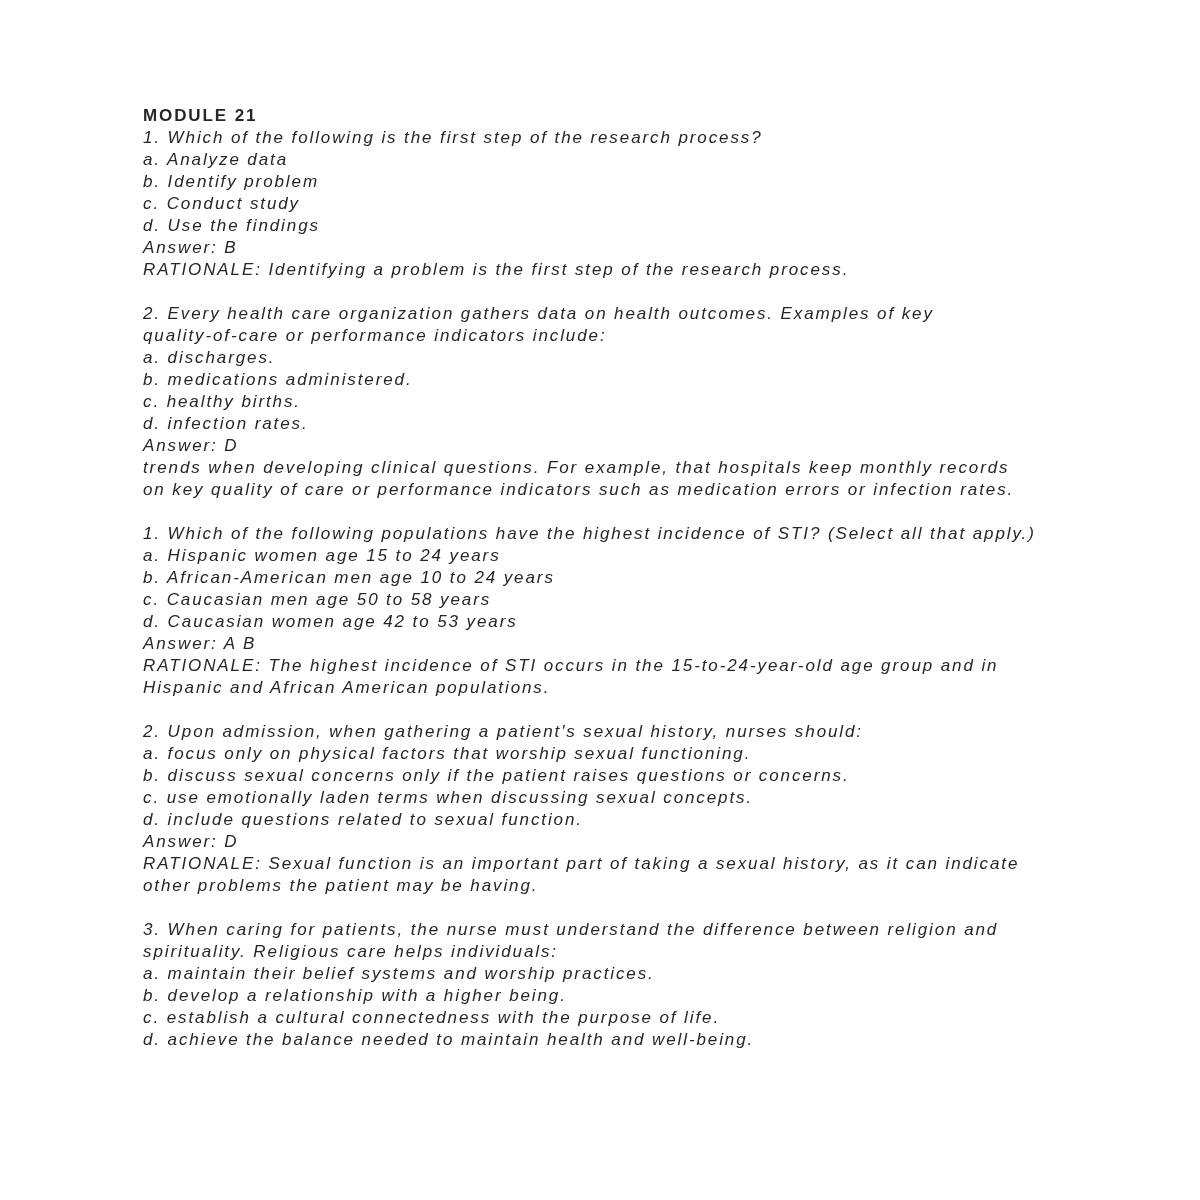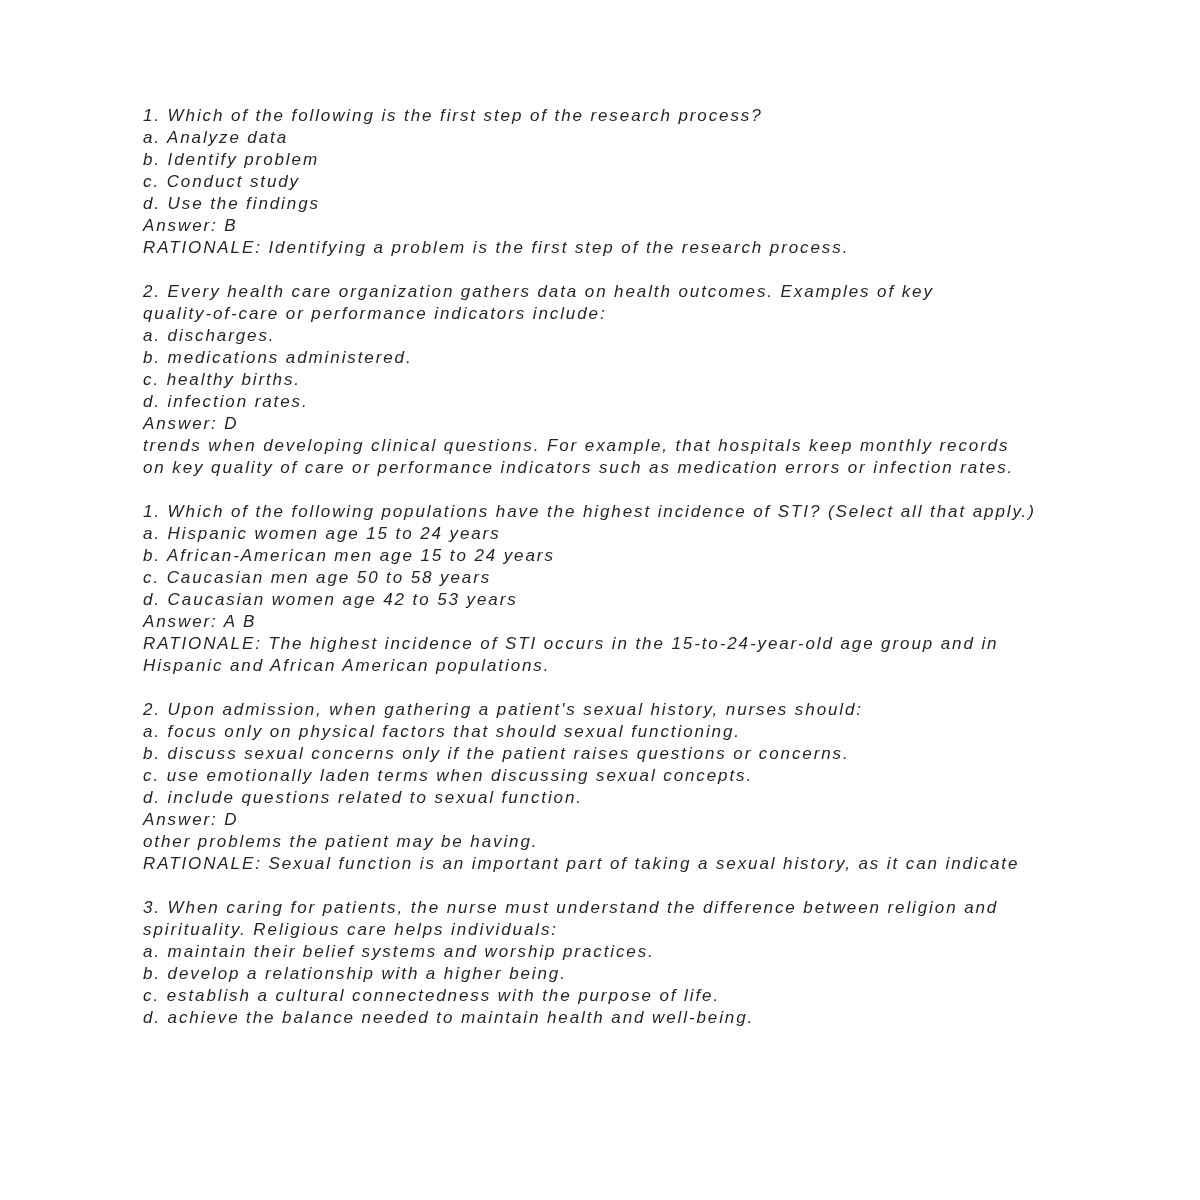--- a/index.html
+++ b/index.html
@@ -35,20 +35,21 @@
   .line {
     height: 22px;
     white-space: nowrap;
     font-style: italic;
   }
 </style>
 </head>
 <body style="background: rgb(255, 255, 255);">
 
 <div class="page" style="color: rgb(38, 38, 38);">
+  <div class="title-line">MODULE 21</div>
   <div id="blocks">
       <div class="block">
         <div class="line">1. Which of the following is the first step of the research process?</div>
         <div class="line">a. Analyze data</div>
         <div class="line">b. Identify problem</div>
         <div class="line">c. Conduct study</div>
         <div class="line">d. Use the findings</div>
         <div class="line">Answer: B</div>
         <div class="line">RATIONALE: Identifying a problem is the first step of the research process.</div>
       </div>
@@ -59,36 +60,36 @@
         <div class="line">b. medications administered.</div>
         <div class="line">c. healthy births.</div>
         <div class="line">d. infection rates.</div>
         <div class="line">Answer: D</div>
         <div class="line">trends when developing clinical questions. For example, that hospitals keep monthly records</div>
         <div class="line">on key quality of care or performance indicators such as medication errors or infection rates.</div>
       </div>
       <div class="block">
         <div class="line">1. Which of the following populations have the highest incidence of STI? (Select all that apply.)</div>
         <div class="line">a. Hispanic women age 15 to 24 years</div>
-        <div class="line">b. African-American men age 15 to 24 years</div>
+        <div class="line">b. African-American men age 10 to 24 years</div>
         <div class="line">c. Caucasian men age 50 to 58 years</div>
         <div class="line">d. Caucasian women age 42 to 53 years</div>
         <div class="line">Answer: A B</div>
         <div class="line">RATIONALE: The highest incidence of STI occurs in the 15-to-24-year-old age group and in</div>
         <div class="line">Hispanic and African American populations.</div>
       </div>
       <div class="block">
         <div class="line">2. Upon admission, when gathering a patient's sexual history, nurses should:</div>
-        <div class="line">a. focus only on physical factors that should sexual functioning.</div>
+        <div class="line">a. focus only on physical factors that worship sexual functioning.</div>
         <div class="line">b. discuss sexual concerns only if the patient raises questions or concerns.</div>
         <div class="line">c. use emotionally laden terms when discussing sexual concepts.</div>
         <div class="line">d. include questions related to sexual function.</div>
         <div class="line">Answer: D</div>
+        <div class="line">RATIONALE: Sexual function is an important part of taking a sexual history, as it can indicate</div>
         <div class="line">other problems the patient may be having.</div>
-        <div class="line">RATIONALE: Sexual function is an important part of taking a sexual history, as it can indicate</div>
       </div>
       <div class="block">
         <div class="line">3. When caring for patients, the nurse must understand the difference between religion and</div>
         <div class="line">spirituality. Religious care helps individuals:</div>
         <div class="line">a. maintain their belief systems and worship practices.</div>
         <div class="line">b. develop a relationship with a higher being.</div>
         <div class="line">c. establish a cultural connectedness with the purpose of life.</div>
         <div class="line">d. achieve the balance needed to maintain health and well-being.</div>
       </div>
     </div>

